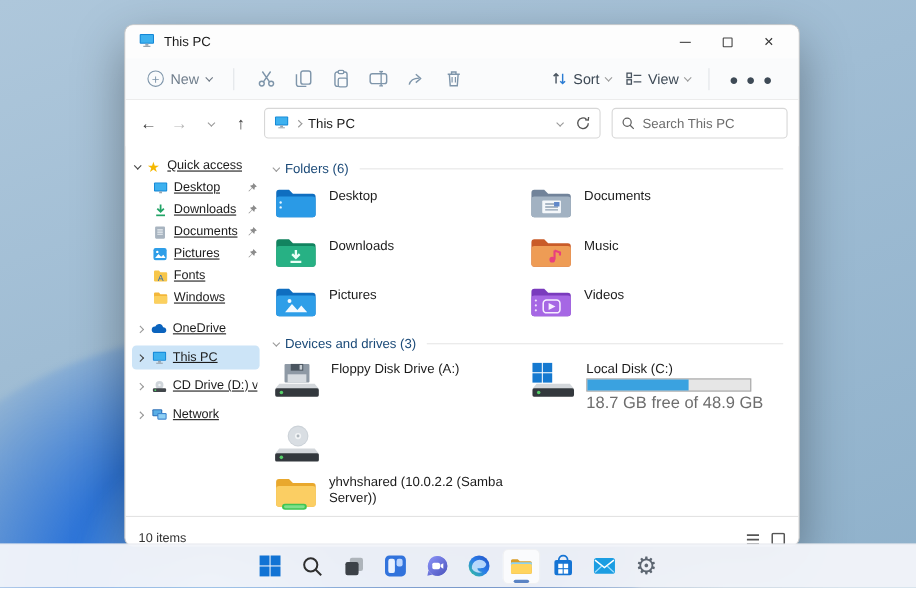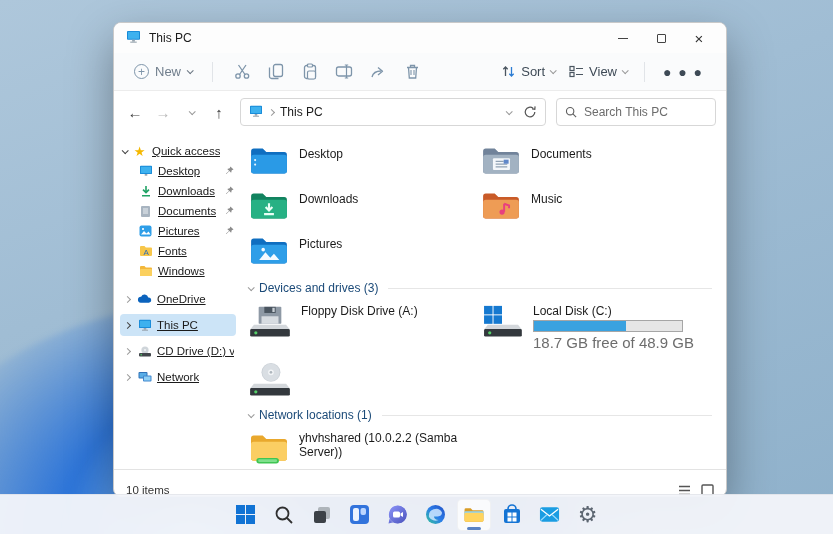--- a/index.html
+++ b/index.html
@@ -368,20 +368,25 @@
                 <rect x="5" y="4.5" width="8.5" height="6" rx="1" fill="#3f87cf"></rect>
                 <rect x="6" y="5.5" width="6.5" height="4" fill="#8fd0f5"></rect>
               </svg>
             </span>
           <span class="lbl">Network</span>
         </div>
       </div>
 
       <div class="main">
 
+        <div class="sec-head">
+          <span class="chev sm gray"></span>
+          <span class="sec-title">Folders (6)</span>
+          <span class="sec-rule"></span>
+        </div>
         <div class="grid2">
           <div class="tile">
             <svg width="42" height="34" viewBox="0 0 46 38">
                 <path d="M3 8 q0-3 3-3 h10 l4 4 h20 q3 0 3 3 v18 q0 3-3 3 H6 q-3 0-3-3 Z" fill="#0f6ec0"></path>
                 <rect x="3" y="12" width="40" height="21" rx="3" fill="#2a9ae6"></rect>
                 <circle cx="7.5" cy="18" r="1.2" fill="#eaf6ff"></circle>
                 <circle cx="7.5" cy="23" r="1.2" fill="#eaf6ff"></circle>
               </svg>
             <span class="name">Desktop</span>
           </div>
@@ -415,20 +420,32 @@
             <span class="name">Music</span>
           </div>
           <div class="tile">
             <svg width="42" height="34" viewBox="0 0 46 38">
                 <path d="M3 8 q0-3 3-3 h10 l4 4 h20 q3 0 3 3 v18 q0 3-3 3 H6 q-3 0-3-3 Z" fill="#0f6ec0"></path>
                 <rect x="3" y="12" width="40" height="21" rx="3" fill="#2e9ee8"></rect>
                 <path d="M12 29 l7-8.5 5.5 6 4-4.5 6 7 z" fill="#f4faff"></path>
                 <circle cx="16.5" cy="17.5" r="2" fill="#f4faff"></circle>
               </svg>
             <span class="name">Pictures</span>
+          </div>
+          <div class="tile">
+            <svg width="42" height="34" viewBox="0 0 46 38">
+                <path d="M3 8 q0-3 3-3 h10 l4 4 h20 q3 0 3 3 v18 q0 3-3 3 H6 q-3 0-3-3 Z" fill="#7a3bbd"></path>
+                <rect x="3" y="12" width="40" height="21" rx="3" fill="#a667e4"></rect>
+                <circle cx="7.5" cy="17" r="1.1" fill="#efe4fb"></circle>
+                <circle cx="7.5" cy="22" r="1.1" fill="#efe4fb"></circle>
+                <circle cx="7.5" cy="27" r="1.1" fill="#efe4fb"></circle>
+                <rect x="15" y="16.5" width="17" height="13" rx="3.5" fill="none" stroke="#f6efff" stroke-width="1.6"></rect>
+                <path d="M20.5 19.5 L27.5 23 L20.5 26.5 Z" fill="#f6efff"></path>
+              </svg>
+            <span class="name">Videos</span>
           </div>
         </div>
 
         <div class="sec-head">
           <span class="chev sm gray"></span>
           <span class="sec-title">Devices and drives (3)</span>
           <span class="sec-rule"></span>
         </div>
         <div class="grid2">
           <div class="dev-tile">
@@ -470,25 +487,20 @@
                 <circle cx="24" cy="12" r="3" fill="#f2f4f6"></circle>
                 <circle cx="24" cy="12" r="1.4" fill="#aeb6bd"></circle>
                 <path d="M6 24 L40 24 L44 29 L2 29 Z" fill="#d3d7db"></path>
                 <rect x="2" y="28.5" width="42" height="8" rx="1.5" fill="#33383d"></rect>
                 <circle cx="8" cy="32.5" r="1.7" fill="#55cf68"></circle>
               </svg>
           </div>
           <div></div>
         </div>
 
-        <div class="sec-head">
-          <span class="chev sm gray"></span>
-          <span class="sec-title">Network locations (1)</span>
-          <span class="sec-rule"></span>
-        </div>
         <div class="grid2">
           <div class="dev-tile">
             <svg width="42" height="36" viewBox="0 0 46 40">
                 <path d="M3 8 q0-3 3-3 h10 l4 4 h20 q3 0 3 3 v18 q0 3-3 3 H6 q-3 0-3-3 Z" fill="#e9a82d"></path>
                 <rect x="3" y="12" width="40" height="21" rx="3" fill="#fbce63"></rect>
                 <rect x="9" y="30" width="25" height="6" rx="3" fill="#3fc553"></rect>
                 <rect x="11" y="31.5" width="21" height="3" rx="1.5" fill="#7fe08c"></rect>
               </svg>
             <div class="dev-info" style="max-width:170px;">
               <span class="dev-name">yhvhshared (10.0.2.2 (Samba Server))</span>

